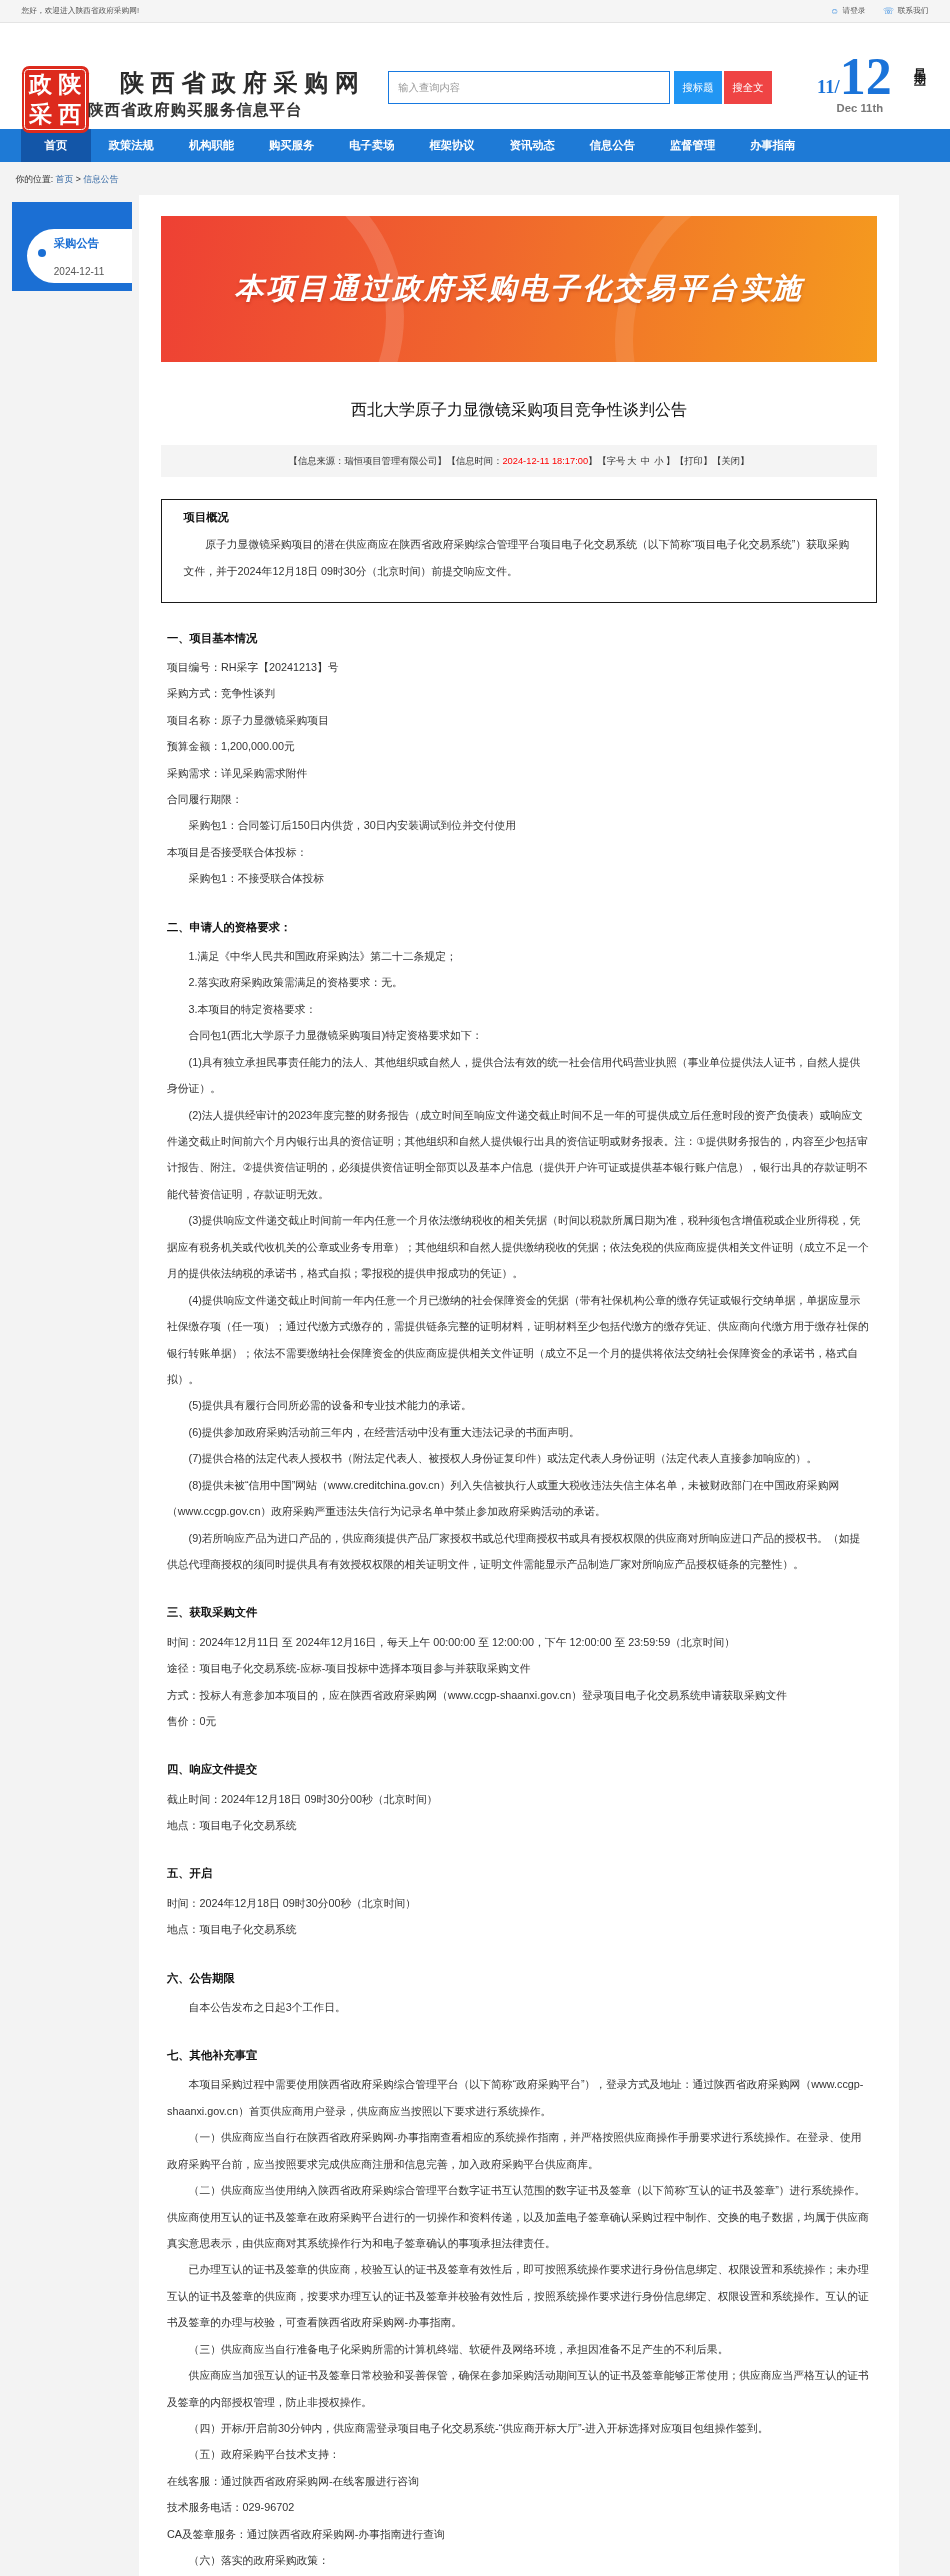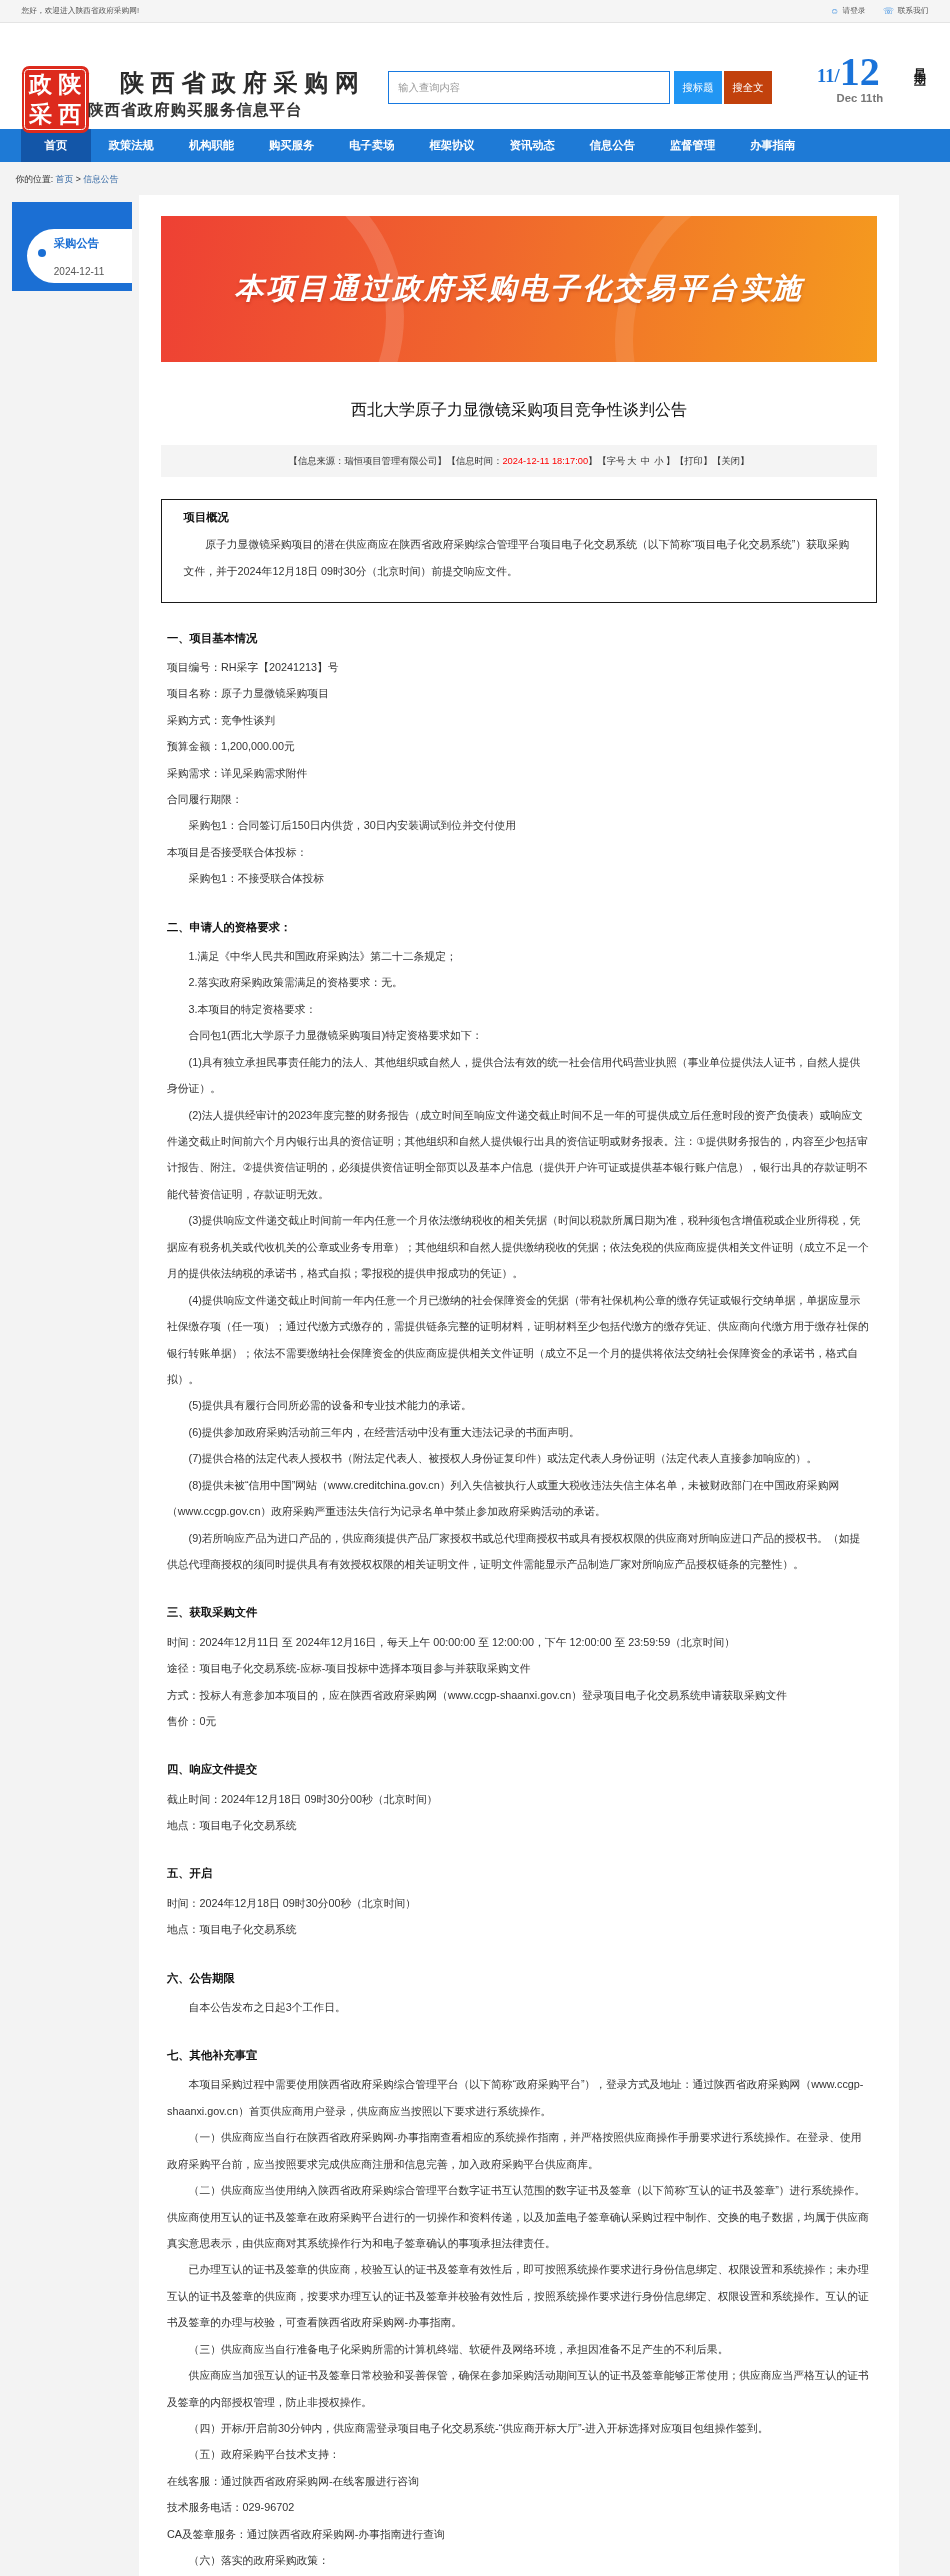--- a/index.html
+++ b/index.html
@@ -13,25 +13,25 @@
   .header{height:106px;background:#fff;position:relative;}
   .logo{position:absolute;left:21.6px;top:43px;width:67px;height:67px;background:#dd2a1d;border-radius:7.2px;display:grid;grid-template-columns:1fr 1fr;grid-template-rows:1fr 1fr;align-items:center;justify-items:center;box-sizing:border-box;padding:4.1px;}
   .logo::after{content:"";position:absolute;inset:2.6px;border:1.5px solid #fff;border-radius:4.6px;pointer-events:none;}
   .logo span{color:#fff;font-weight:bold;font-size:23px;font-family:"Liberation Serif","DejaVu Serif",serif;line-height:1;}
   .site-title{position:absolute;left:104px;top:44px;font-size:24px;font-weight:bold;color:#2b2b2b;letter-spacing:6.7px;padding-left:16px;}
   .site-sub{position:absolute;left:88px;top:77px;font-size:15.5px;font-weight:bold;color:#333;letter-spacing:1px;}
   .search-input{position:absolute;left:388px;top:48px;width:282px;height:33px;box-sizing:border-box;border:1px solid #1779e0;font-size:10.3px;padding:0 9.3px;color:#333;outline:none;background:#fff;}
   .search-input::placeholder{color:#999;}
   .btn-search{position:absolute;top:48px;height:33px;width:48px;border:none;color:#fff;font-size:10.3px;cursor:pointer;}
   .btn-title{left:674px;background:#2196f3;}
-  .btn-full{left:724px;background:#c2410c;}
+  .btn-full{left:724px;background:#ef4444;}
   .datebox{position:absolute;left:817px;top:32px;width:118px;height:67px;color:#1a73d9;}
   .date-nums{display:flex;align-items:flex-end;font-family:"Liberation Serif","DejaVu Serif",serif;font-weight:bold;}
   .date-month{font-size:18.5px;line-height:1;padding-bottom:3.1px;}
-  .date-day{font-size:40px;line-height:.85;}
+  .date-day{font-size:52px;line-height:.85;}
   .date-en{font-size:11.3px;font-weight:bold;color:#777;margin:3.1px 0 0 19.6px;font-family:"Liberation Sans",sans-serif;}
   .weekday{position:absolute;left:94px;top:3.1px;writing-mode:vertical-rl;font-size:12px;font-weight:bold;color:#1b1b1b;letter-spacing:4.1px;}
   
   .nav{height:33px;background:#1e7ad6;display:flex;align-items:stretch;padding-left:20.6px;}
   .nav-item{display:flex;align-items:center;padding:0 17.5px;color:#fff;font-size:11.3px;font-weight:bold;cursor:pointer;white-space:nowrap;}
   .nav-item.active{background:#1356a8;padding:0 24px;}
   
   .crumb{padding:12.4px 0 0 15.5px;font-size:8.8px;color:#333;}
   .crumb .lnk{color:#3d6fa8;cursor:pointer;}
   
@@ -146,22 +146,22 @@
   </div>
 
   <div class="overview-box">
     <div class="overview-h">项目概况</div>
     <p class="overview-p">原子力显微镜采购项目的潜在供应商应在陕西省政府采购综合管理平台项目电子化交易系统（以下简称“项目电子化交易系统”）获取采购文件，并于2024年12月18日 09时30分（北京时间）前提交响应文件。</p>
   </div>
 
   <div class="sections" id="sections">
       <div class="sec-h">一、项目基本情况</div>
       <p class="pl">项目编号：RH采字【20241213】号</p>
+      <p class="pl">采购方式：竞争性谈判</p>
       <p class="pl">项目名称：原子力显微镜采购项目</p>
-      <p class="pl">采购方式：竞争性谈判</p>
       <p class="pl">预算金额：1,200,000.00元</p>
       <p class="pl">采购需求：详见采购需求附件</p>
       <p class="pl">合同履行期限：</p>
       <p class="pp">采购包1：合同签订后150日内供货，30日内安装调试到位并交付使用</p>
       <p class="pl">本项目是否接受联合体投标：</p>
       <p class="pp">采购包1：不接受联合体投标</p>
       <div class="sec-h">二、申请人的资格要求：</div>
       <p class="pp">1.满足《中华人民共和国政府采购法》第二十二条规定；</p>
       <p class="pp">2.落实政府采购政策需满足的资格要求：无。</p>
       <p class="pp">3.本项目的特定资格要求：</p>

